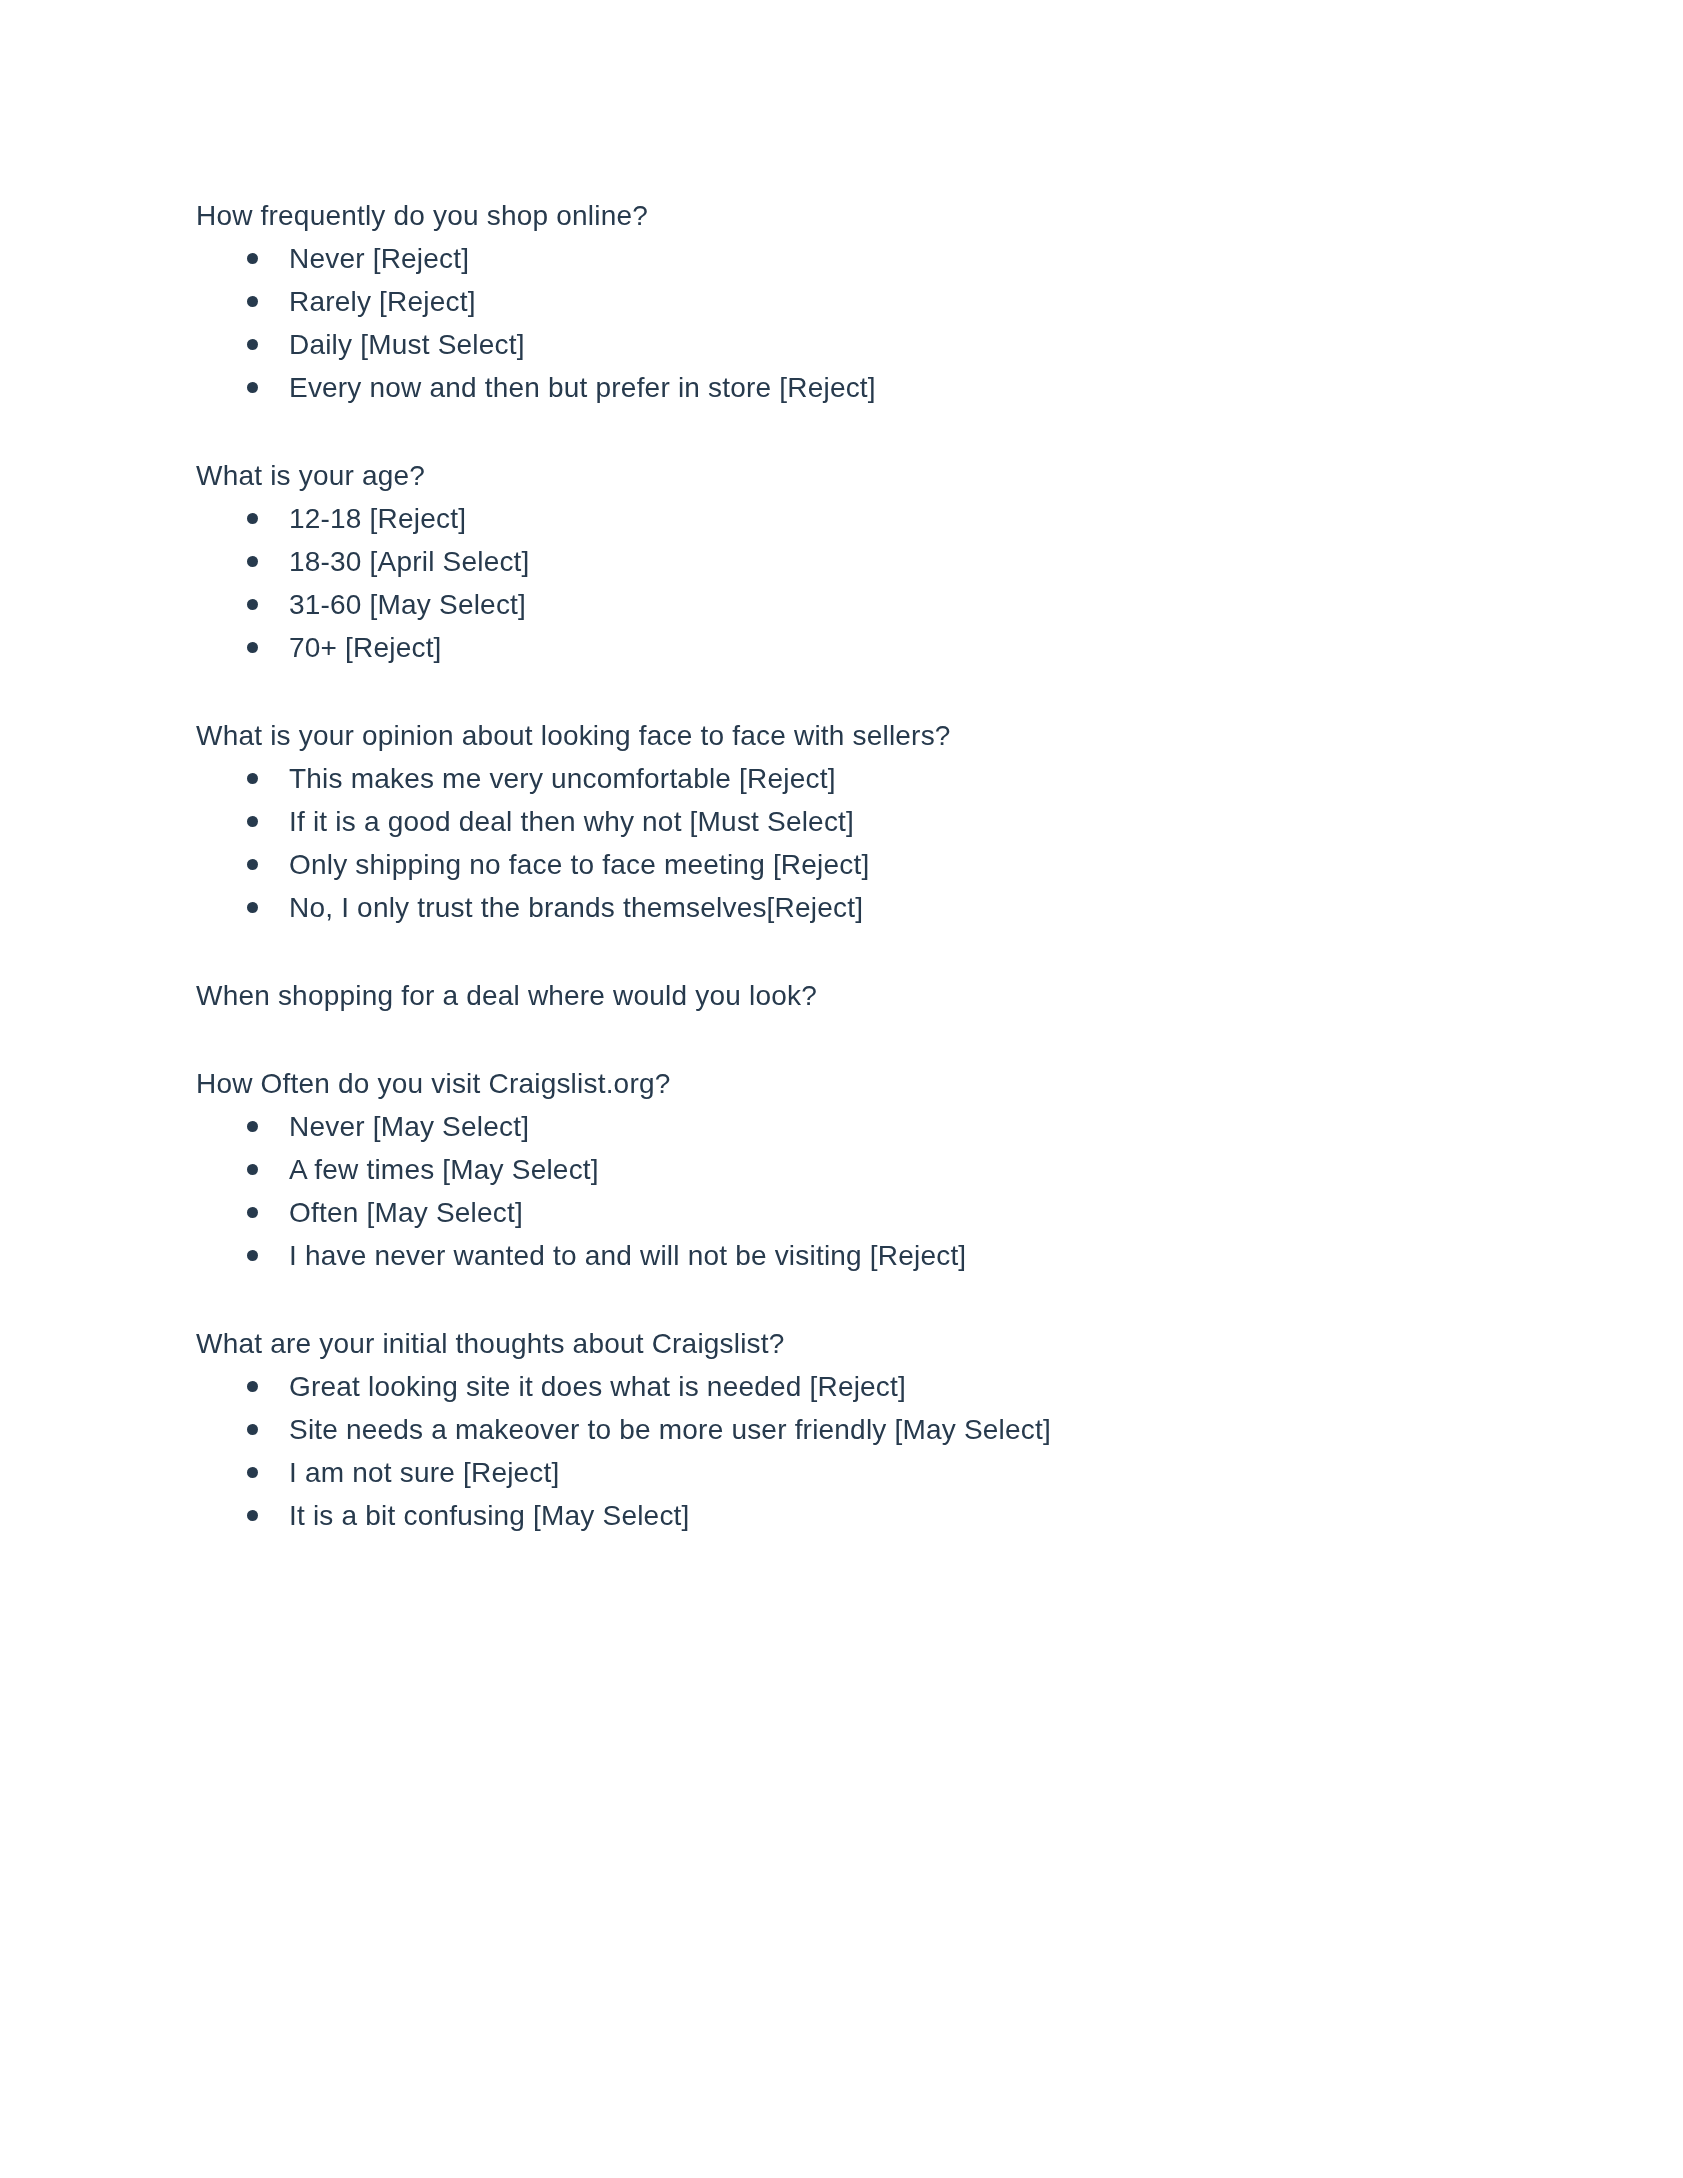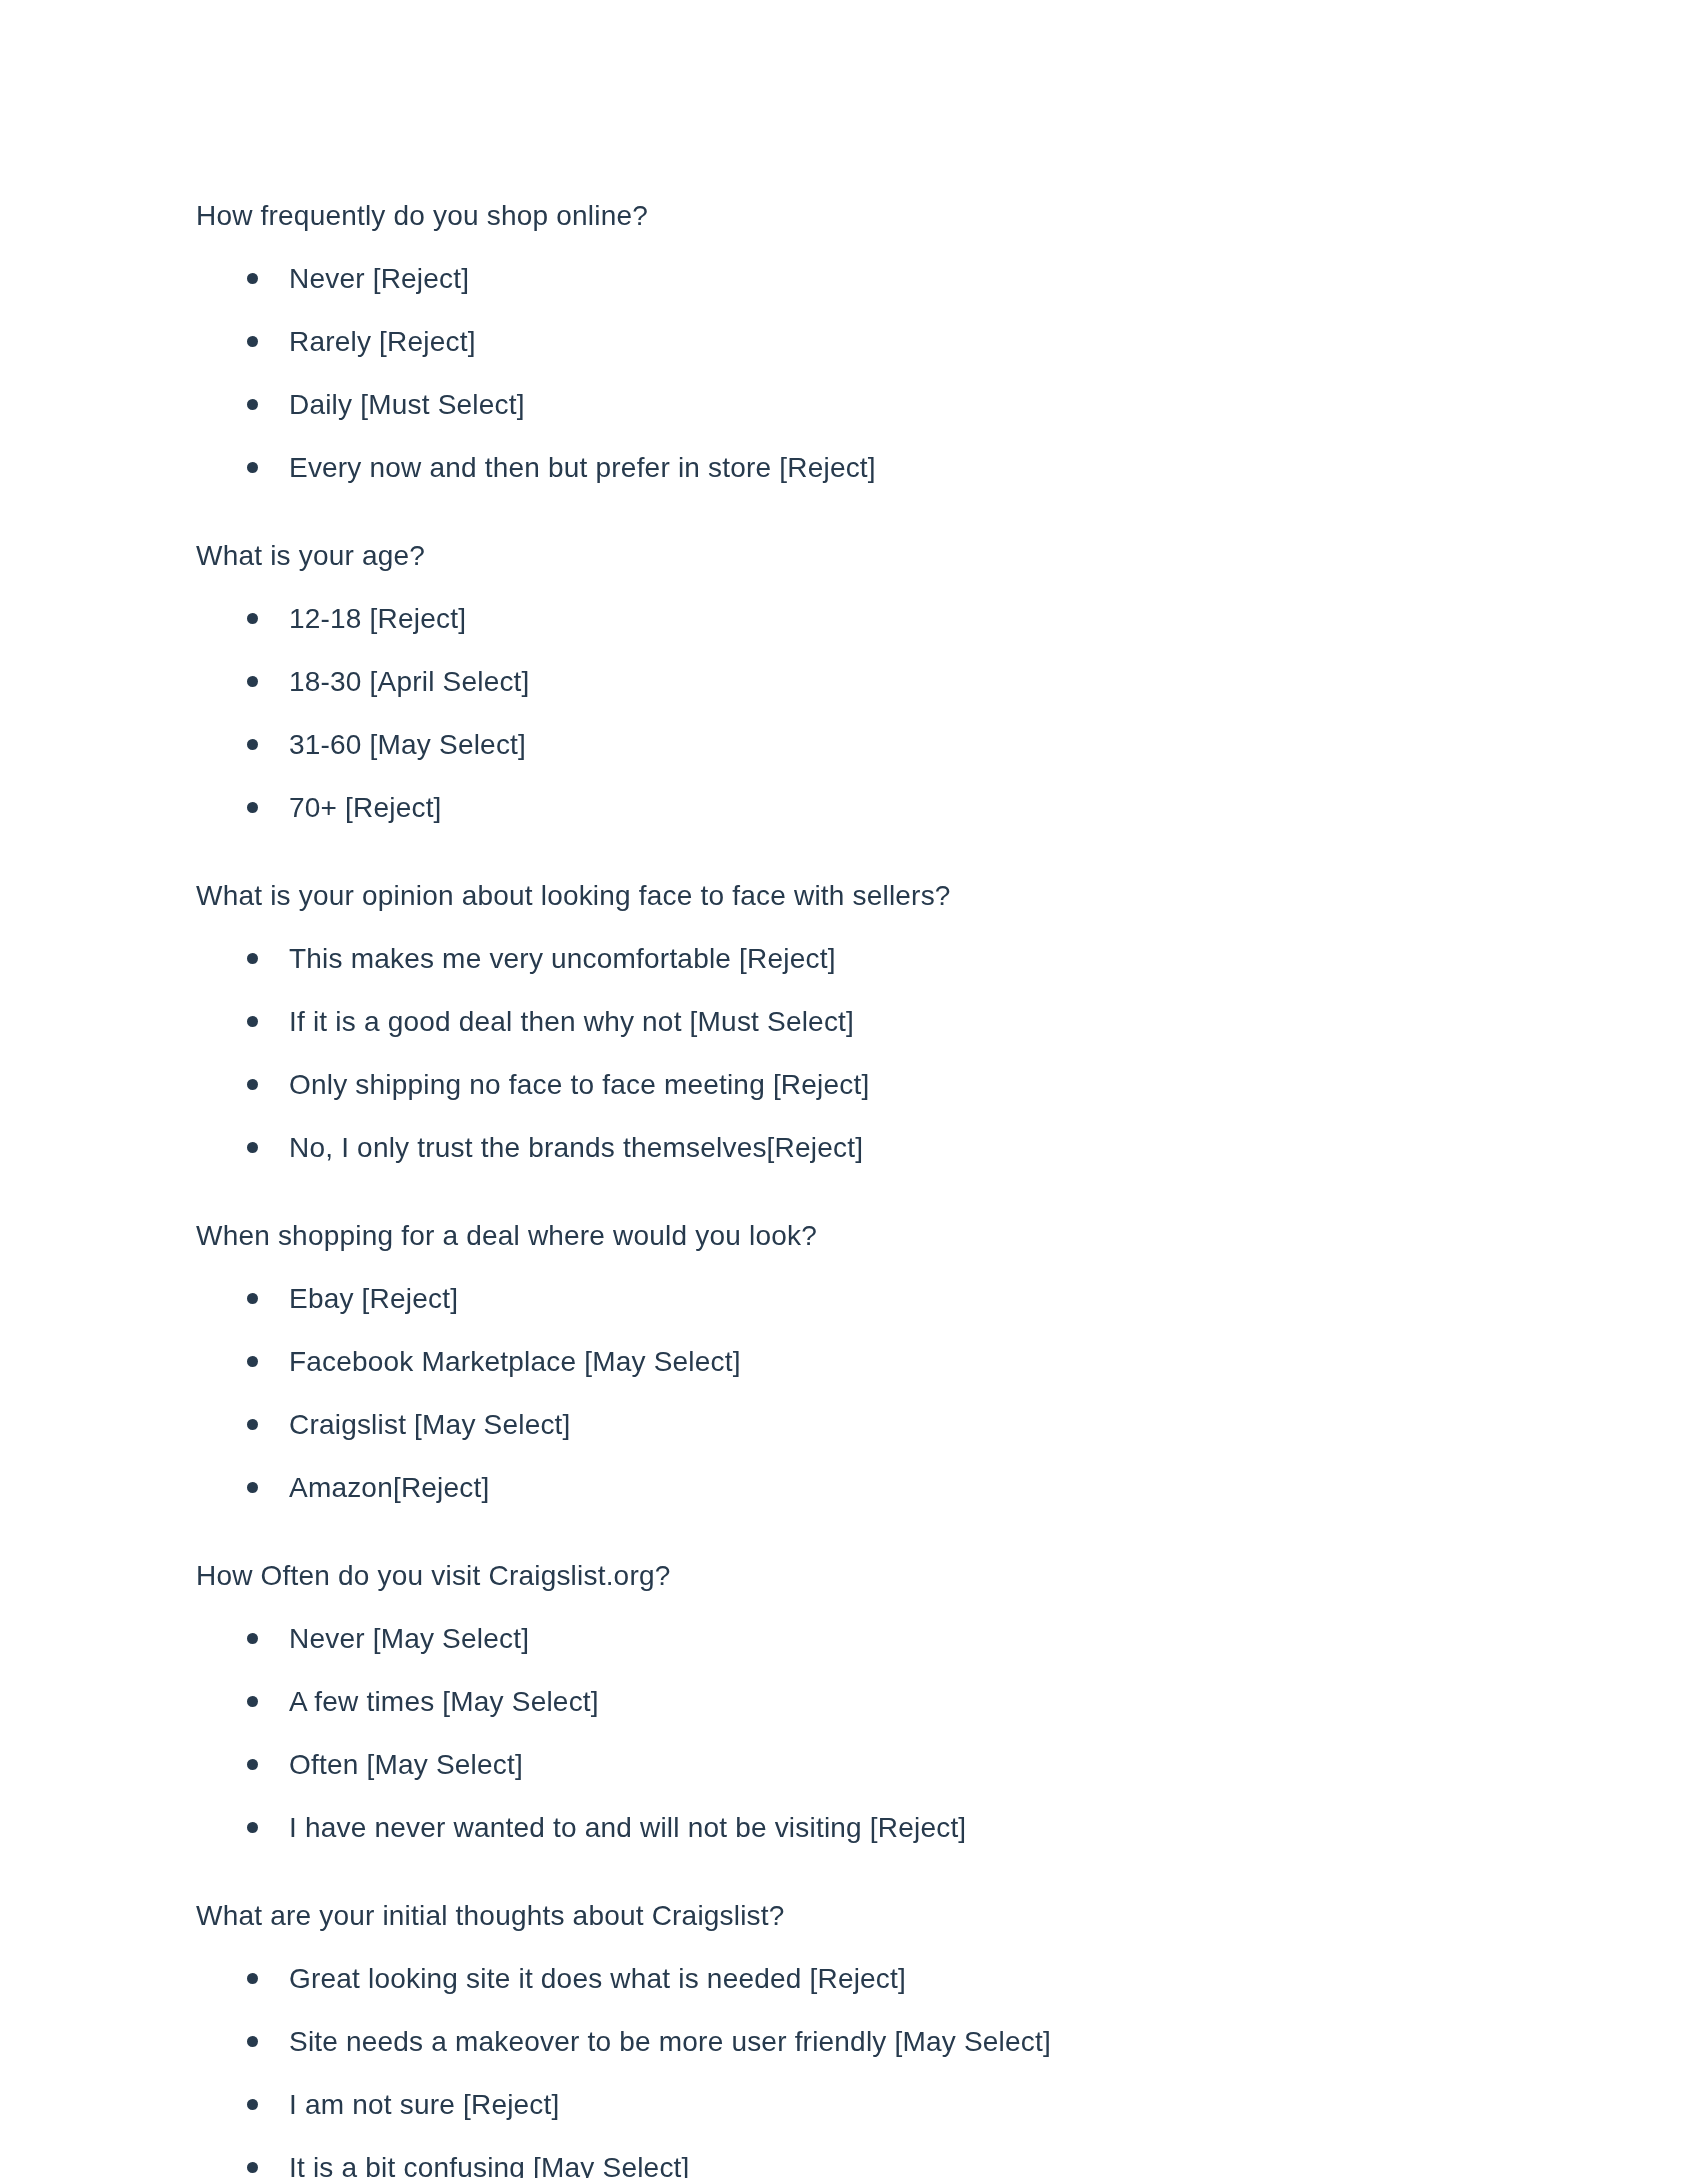--- a/index.html
+++ b/index.html
@@ -39,21 +39,20 @@
     list-style: none;
     margin: 0;
     padding: 0;
   }
   .option {
     position: relative;
     padding-left: 93px;
     font-size: 28px;
     line-height: 43px;
     letter-spacing: 0.2px;
-    margin-top: 20px;
   }
   .bullet {
     position: absolute;
     left: 51px;
     top: 16px;
     width: 11px;
     height: 11px;
     border-radius: 50%;
     background: #273a4d;
   }
@@ -124,38 +123,20 @@
       </li>
       <li class="option">
         <span class="bullet"></span>
         <span>No, I only trust the brands themselves[Reject]</span>
       </li>
     </ul>
   </section>
 
   <section class="question-block">
     <p class="question">When shopping for a deal where would you look?</p>
-    <ul class="options">
-      <li class="option">
-        <span class="bullet"></span>
-        <span>Ebay [Reject]</span>
-      </li>
-      <li class="option">
-        <span class="bullet"></span>
-        <span>Facebook Marketplace [May Select]</span>
-      </li>
-      <li class="option">
-        <span class="bullet"></span>
-        <span>Craigslist [May Select]</span>
-      </li>
-      <li class="option">
-        <span class="bullet"></span>
-        <span>Amazon[Reject]</span>
-      </li>
-    </ul>
   </section>
 
   <section class="question-block">
     <p class="question">How Often do you visit Craigslist.org?</p>
     <ul class="options">
       <li class="option">
         <span class="bullet"></span>
         <span>Never [May Select]</span>
       </li>
       <li class="option">

